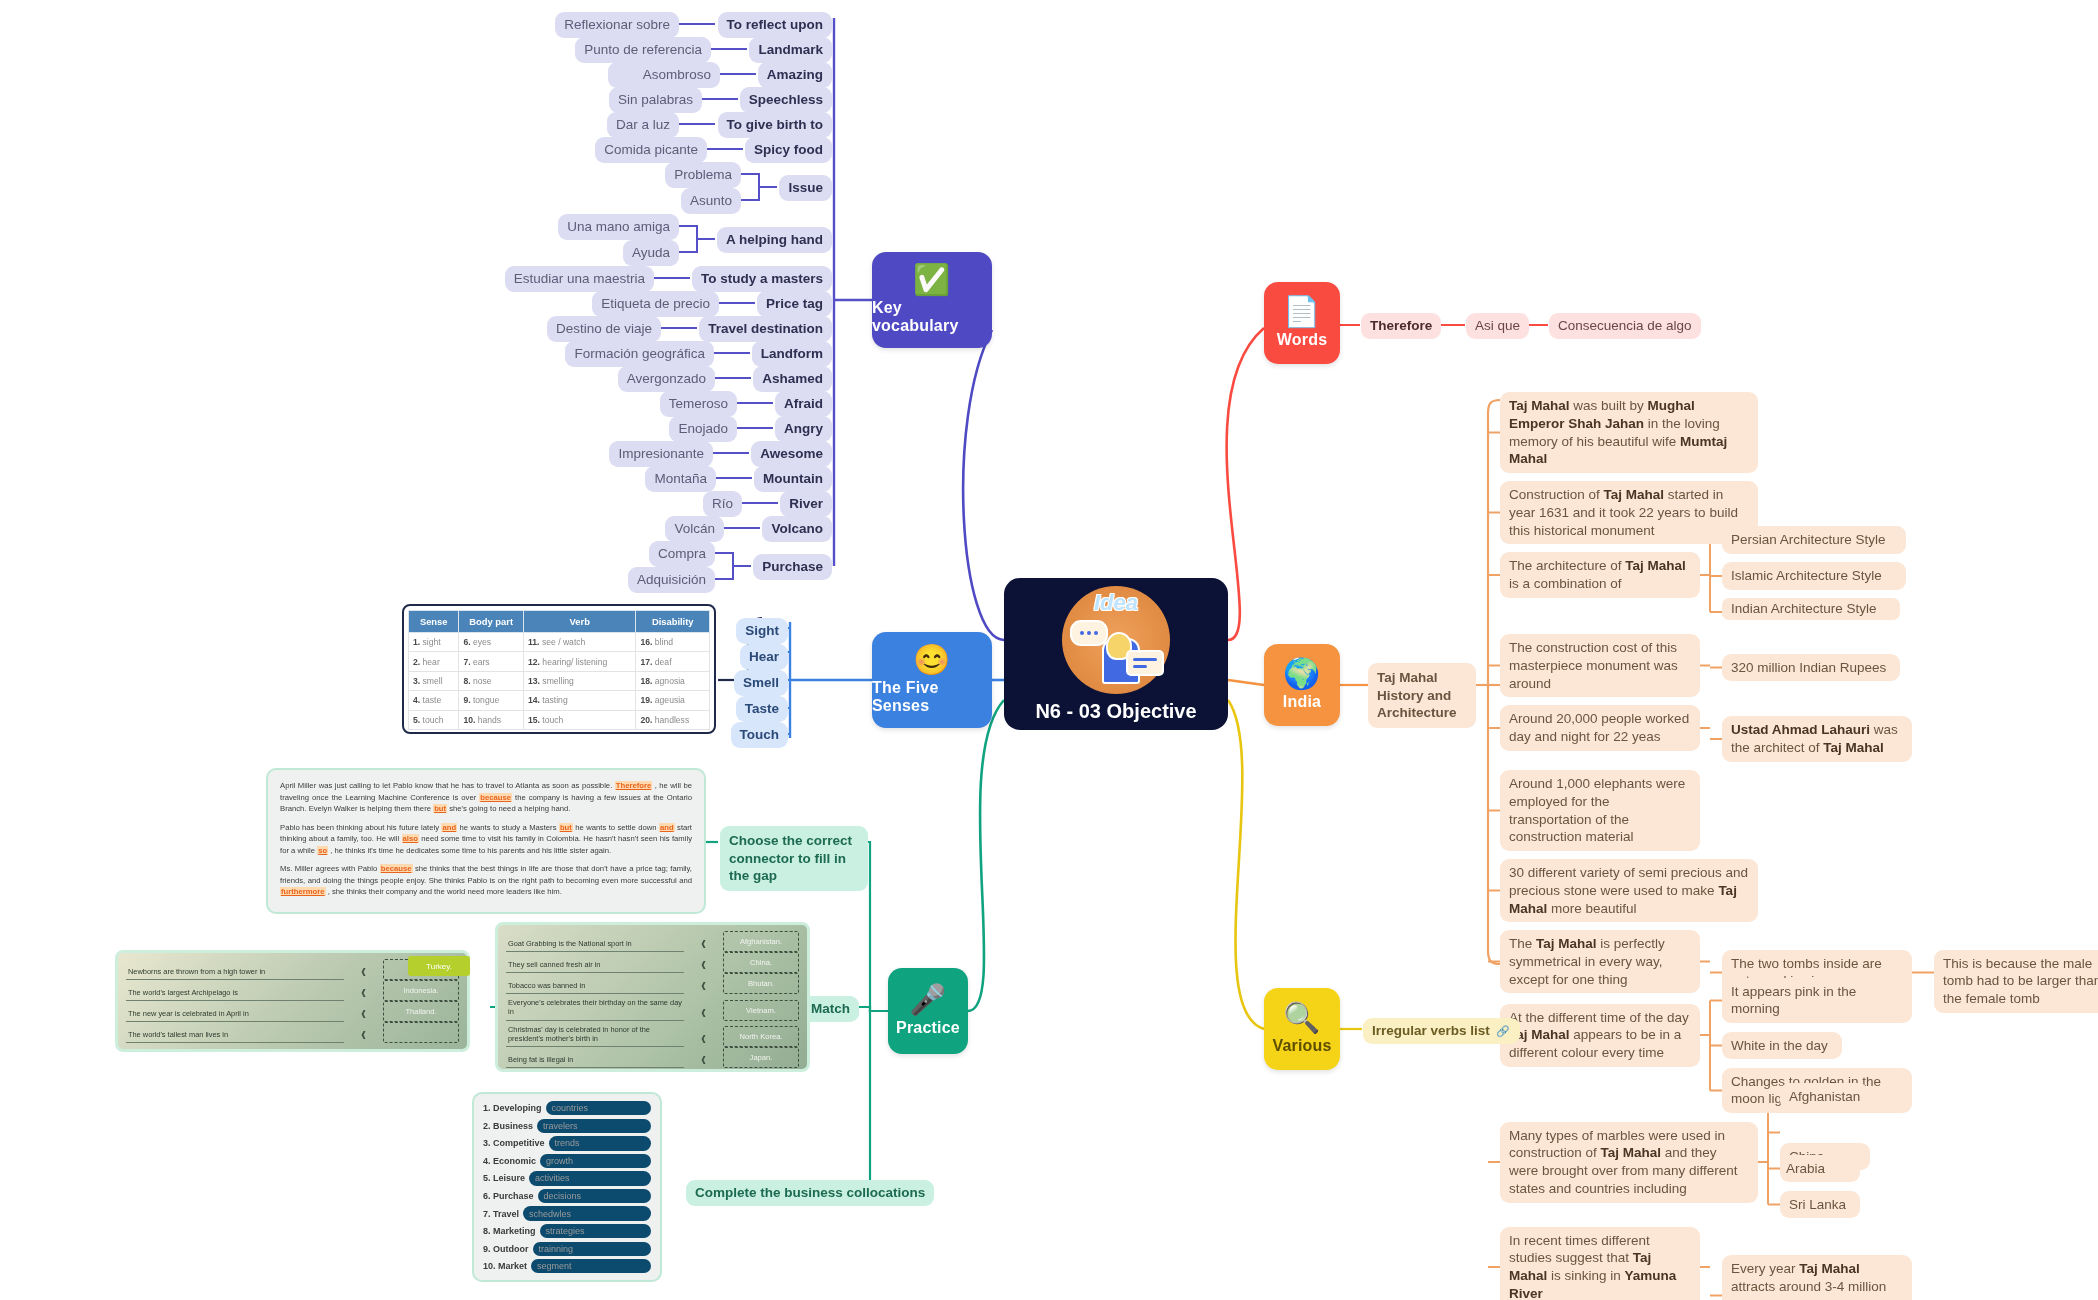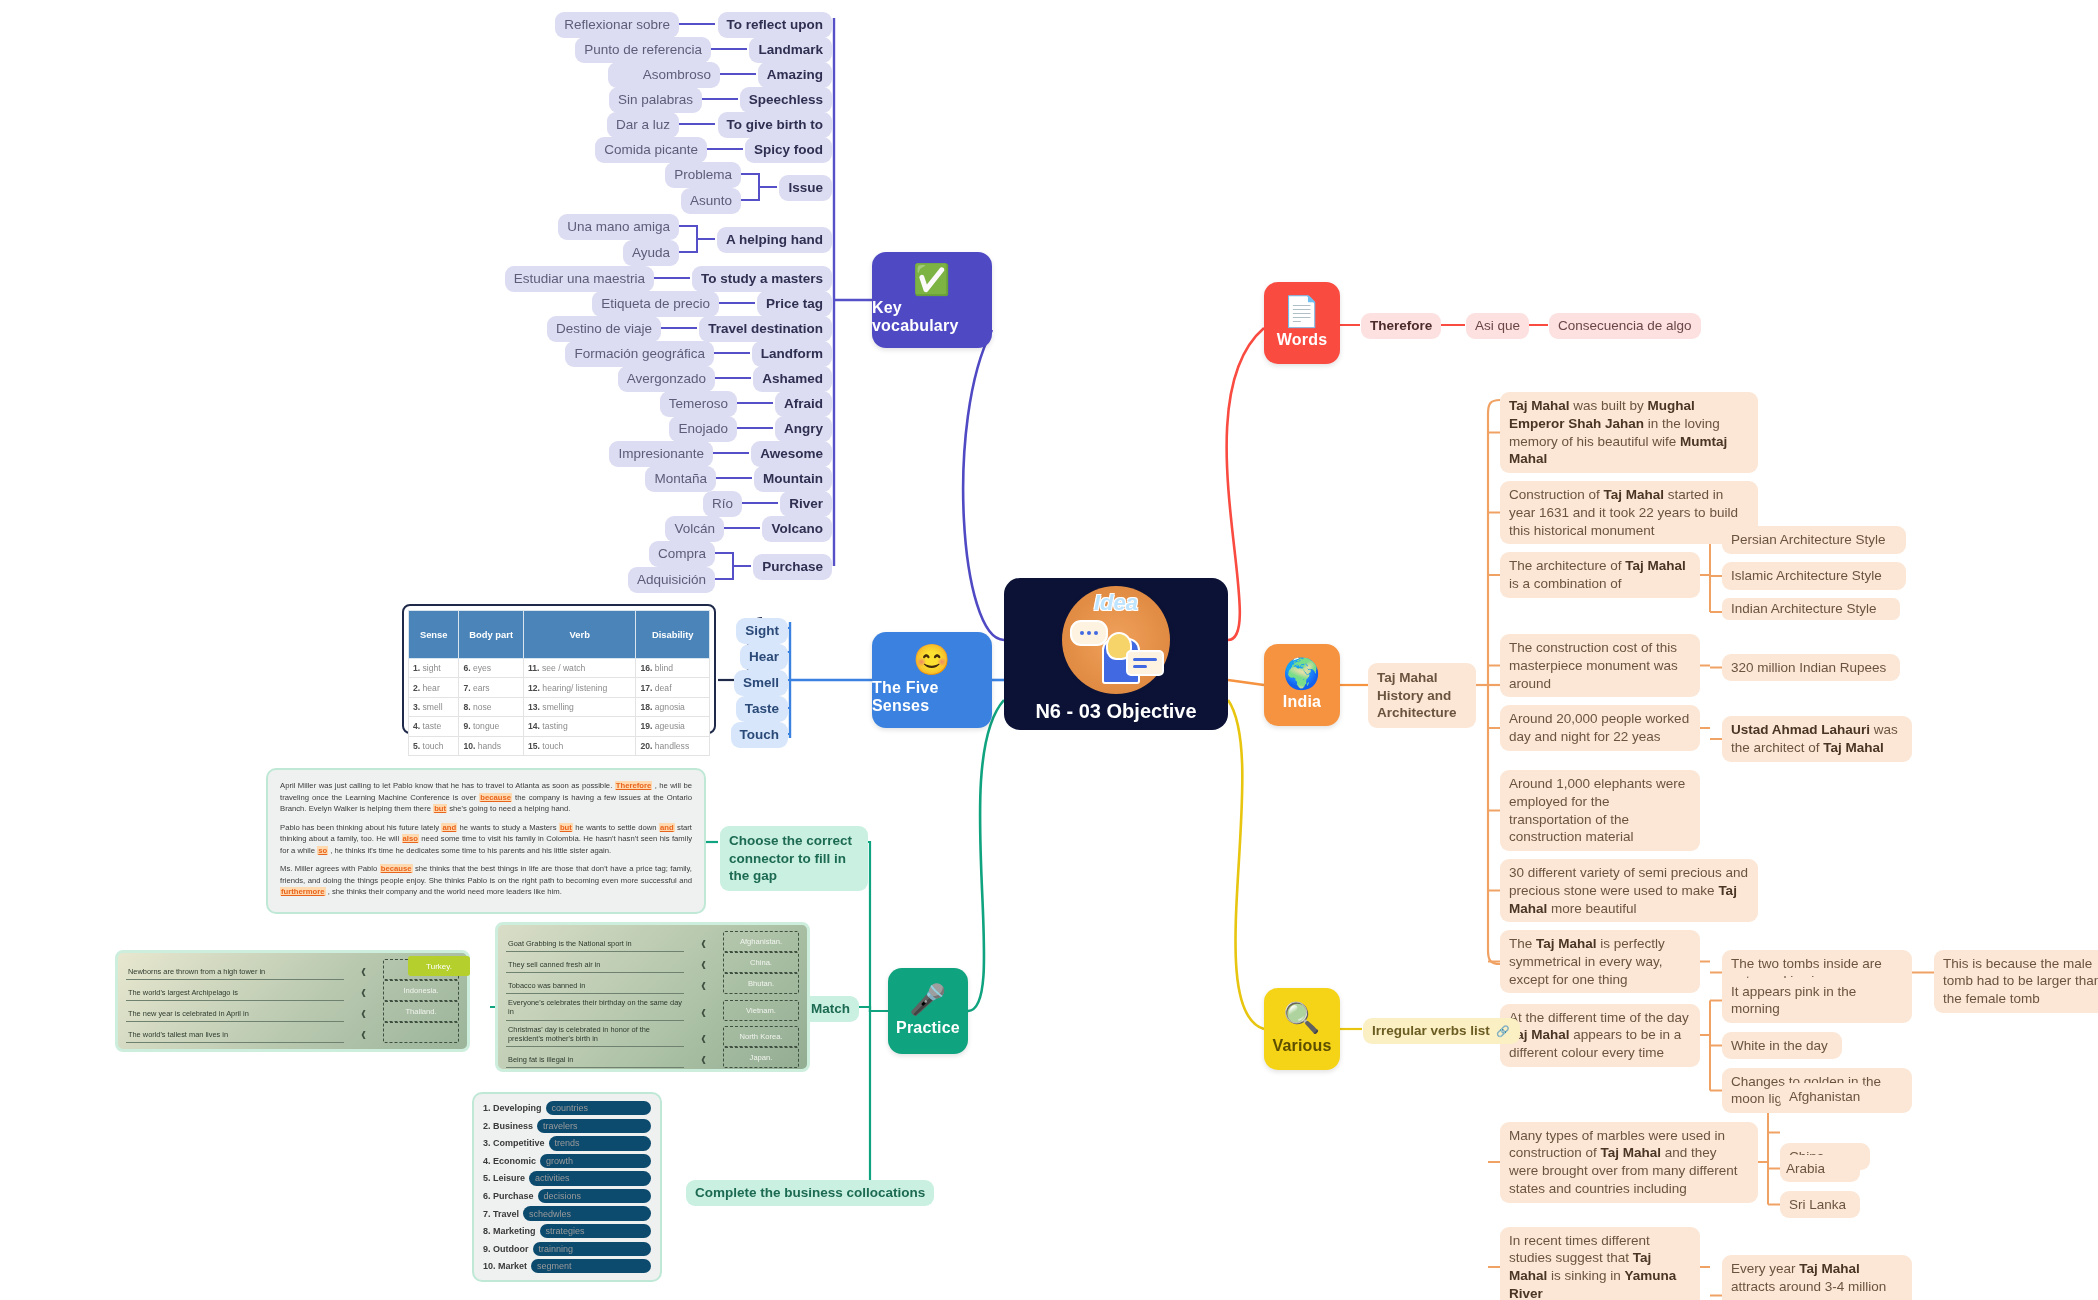--- a/index.html
+++ b/index.html
@@ -106,21 +106,21 @@
 
   
   #senses-table{
     position:absolute;left:402px;top:604px;width:314px;height:130px;
     background:#fff;border:2px solid #1f2a4a;border-radius:8px;
     box-sizing:border-box;padding:4px;
   }
   #senses-table table{border-collapse:collapse;width:100%;font-size:8.6px;color:#4a4a4a;}
   #senses-table th{
     background:#4a84b8;color:#fff;font-weight:bold;font-size:9.4px;
-    padding:18px 3px;text-align:center;border:1px solid #d8e4ee;
+    padding:5px 3px;text-align:center;border:1px solid #d8e4ee;
   }
   #senses-table td{
     padding:4.2px 4px;border:1px solid #e3e3e3;background:#fff;color:#8b8b8b;
   }
   #senses-table td b{color:#4a4a4a;font-weight:bold;}
 
   
   .panel{position:absolute;border-radius:10px;box-sizing:border-box;}
   #p-text{
     left:266px;top:768px;width:440px;height:146px;

